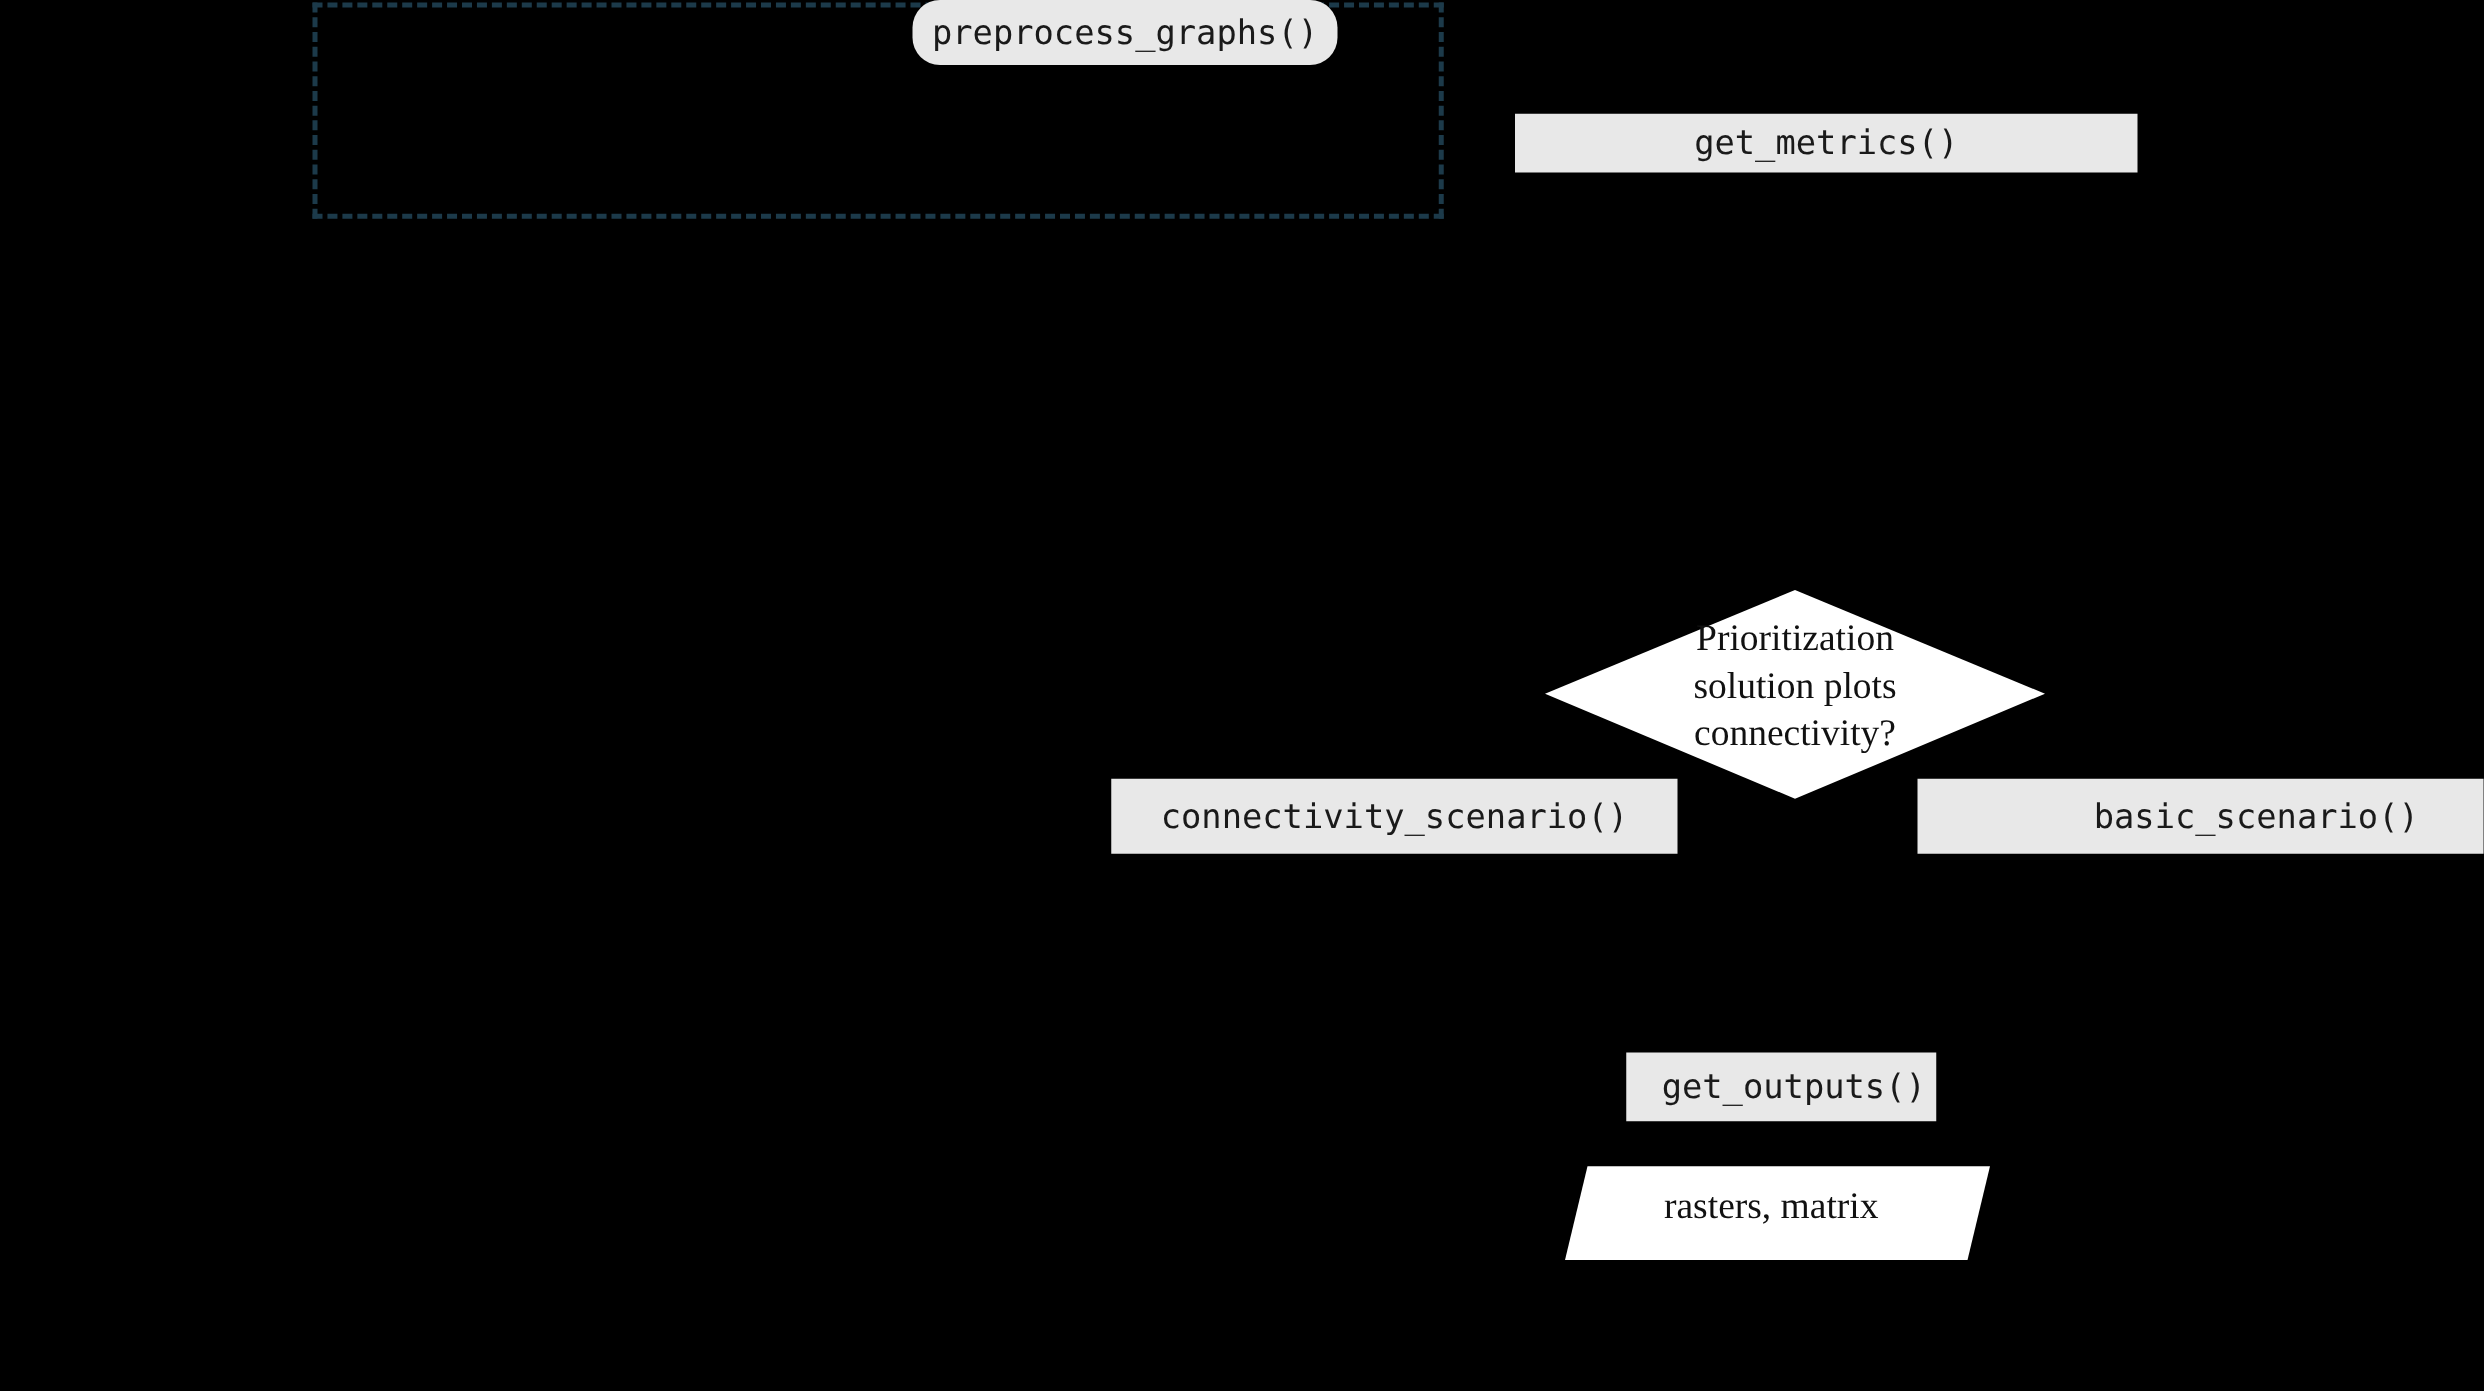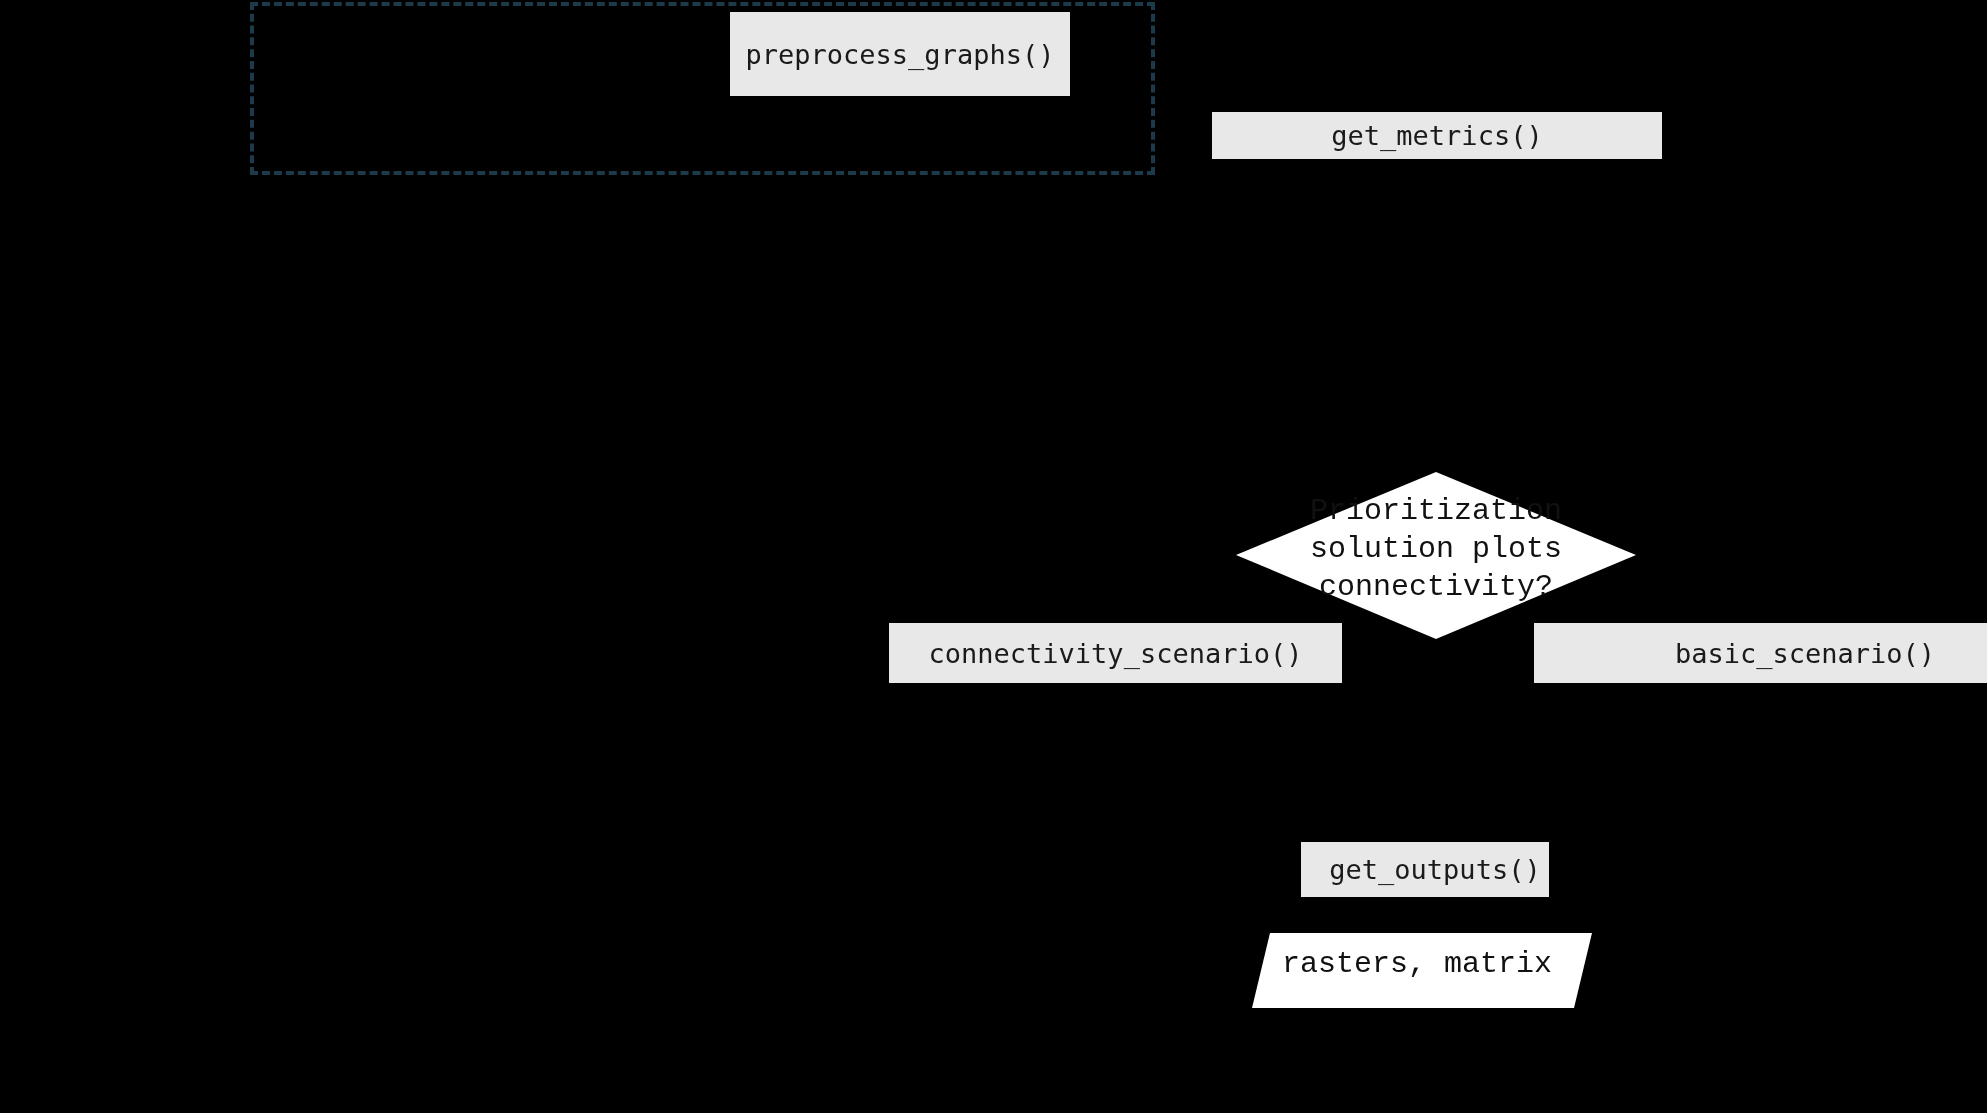--- a/index.html
+++ b/index.html
@@ -28,38 +28,38 @@
     justify-content: center;
     background: var(--box-fill, #e8e8e8);
     color: var(--box-text, #1a1a1a);
     font-family: "DejaVu Sans Mono", "Liberation Mono", monospace;
     font-size: 27px;
     white-space: nowrap;
   }
 
   .code-box .lbl { display: block; }
 
-  #node-preprocess   { left: 730px;  top: 12px;  width: 340px; height: 84px; }
-  #node-get-metrics  { left: 1212px; top: 112px; width: 450px; height: 47px; }
+  #node-preprocess   { left: 730px;  top: 0;  width: 340px; height: 52px; border-radius: 22px; }
+  #node-get-metrics  { left: 1212px; top: 91px; width: 498px; height: 47px; }
   #node-conn-scen    { left: 889px;  top: 623px; width: 453px; height: 60px; }
   #node-basic-scen   { left: 1534px; top: 623px; width: 542px; height: 60px; }
   #node-get-outputs  { left: 1301px; top: 842px; width: 248px; height: 55px; padding-left: 20px; }
 
   svg.shape-layer {
     position: absolute;
     left: 0; top: 0;
     width: 1987px; height: 1113px;
   }
   svg.shape-layer polygon { fill: var(--shape-fill, #ffffff); }
 
   .shape-label {
     position: absolute;
     text-align: center;
     color: var(--shape-text, #111111);
-    font-family: Liberation Mono, monospace;
+    font-family: Liberation Serif, serif;
     font-size: 30px;
   }
   #decision-label {
     left: 1276px; top: 492px; width: 320px;
     line-height: 38px;
   }
   #outputs-label {
     left: 1252px; top: 946px; width: 330px;
     line-height: 37px;
   }

